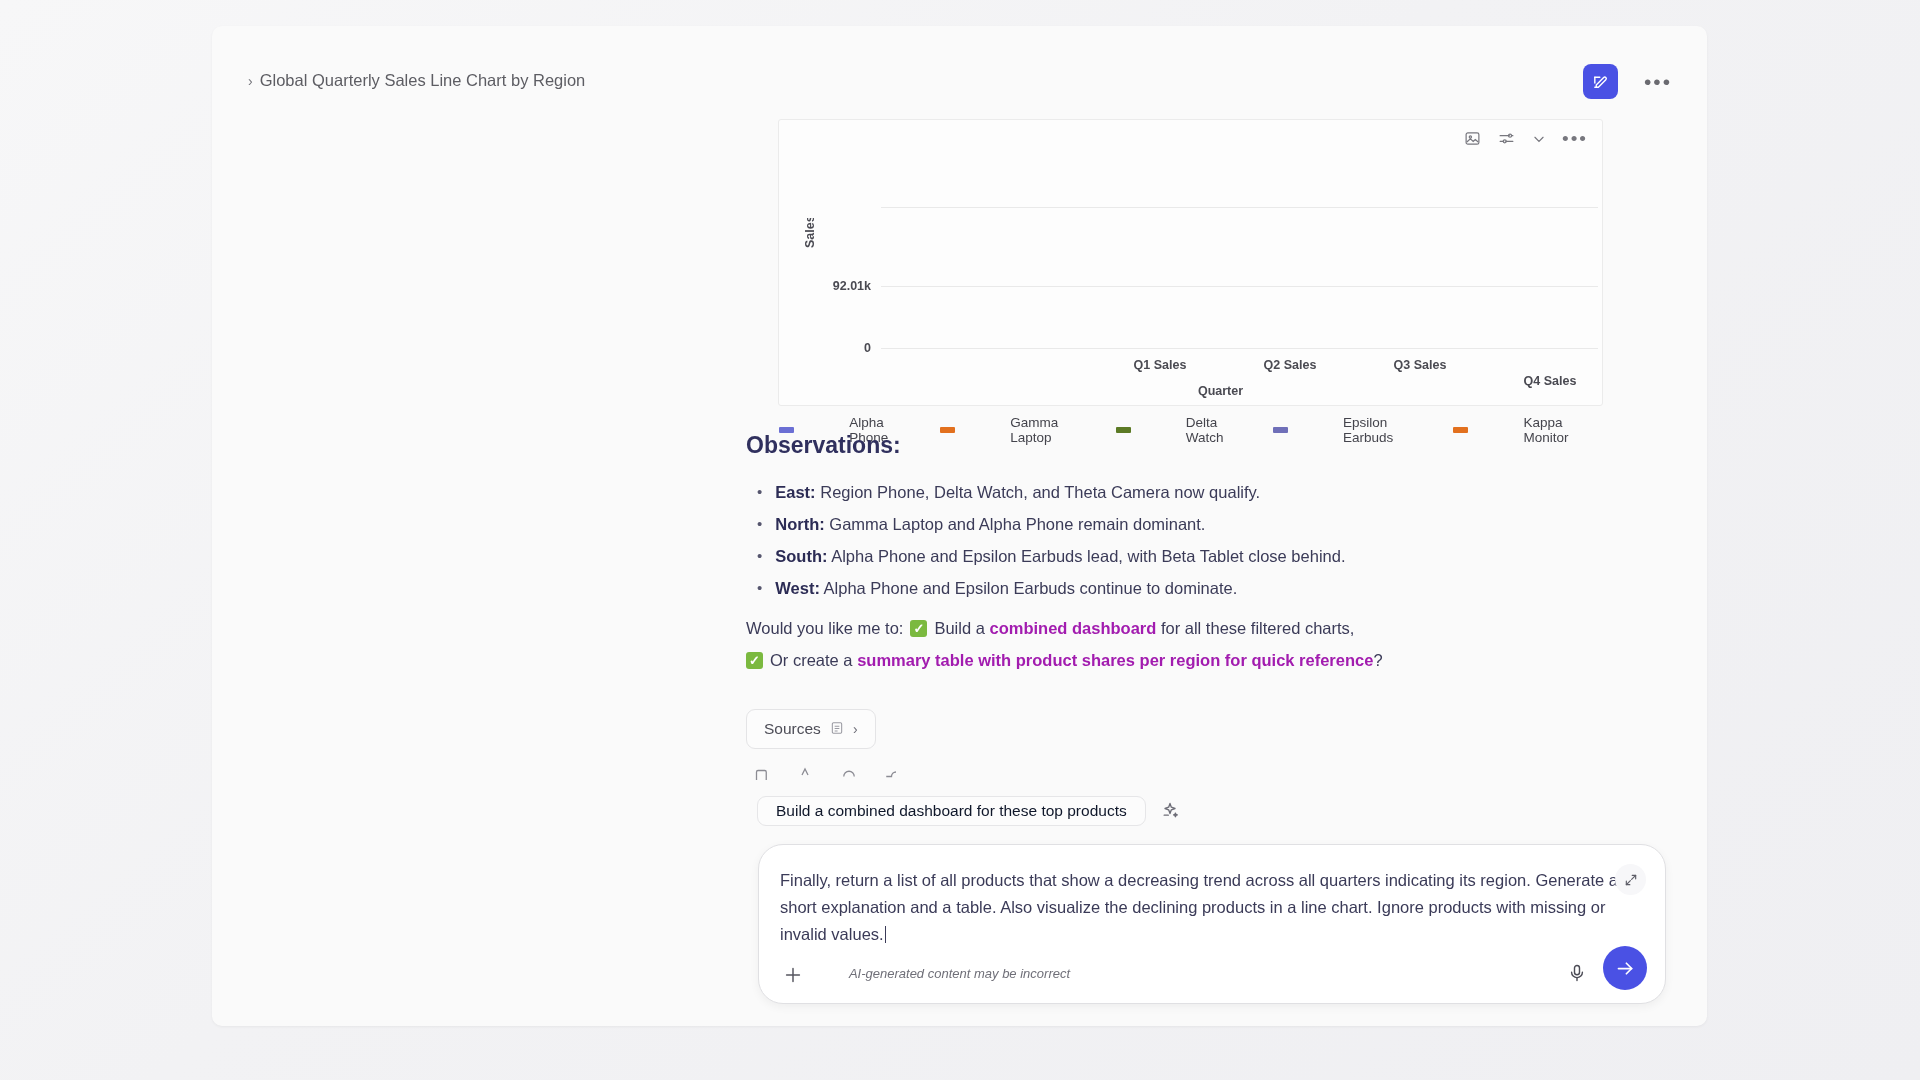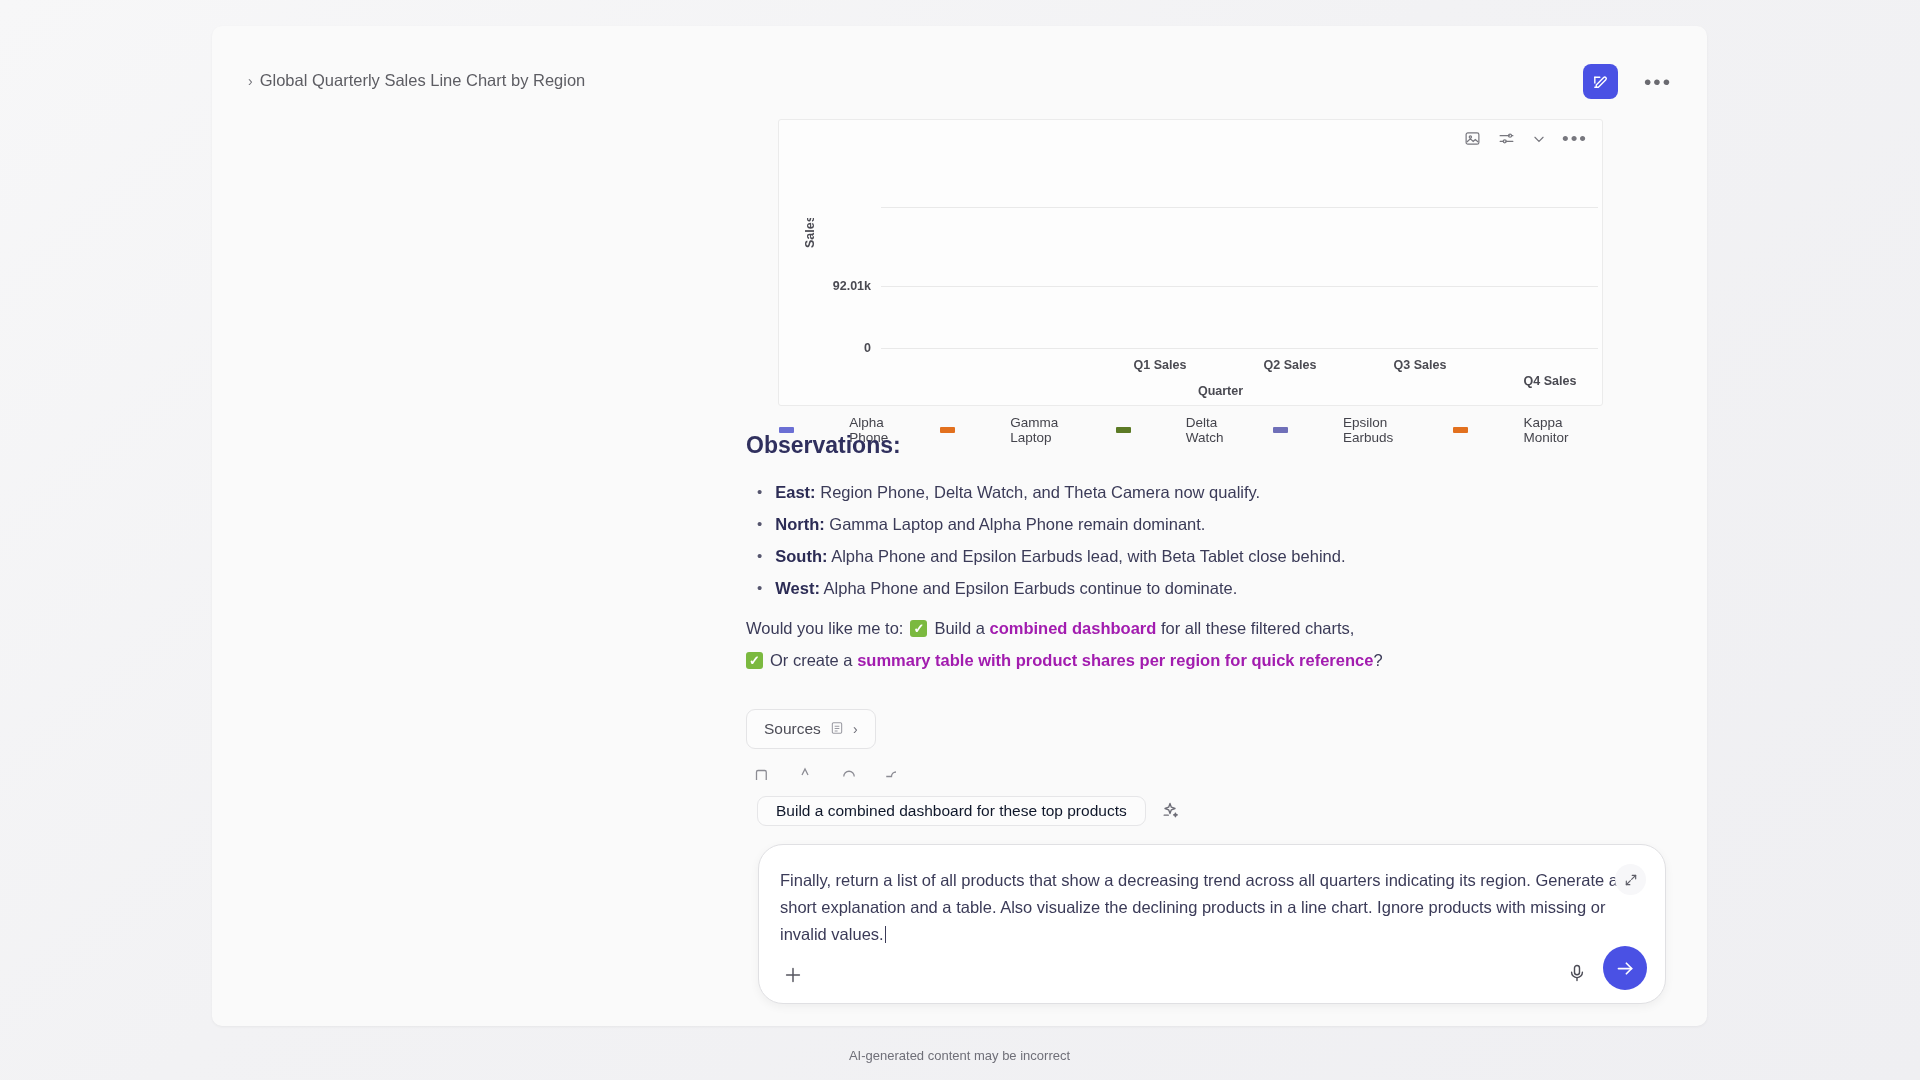--- a/index.html
+++ b/index.html
@@ -195,22 +195,22 @@
     color: #4c4c56; display: flex;
   }
   .send-btn {
     position: absolute; right: 18px; bottom: 13px;
     width: 44px; height: 44px; border-radius: 50%;
     background: #4a51e4; border: none; cursor: pointer;
     display: flex; align-items: center; justify-content: center;
   }
 
   .footnote {
-    position: absolute; width: 100%; top: 1022px;
-    text-align: center; font-size: 13px; color: #6f6f78;
+    position: absolute; width: 100%; top: 940px;
+    text-align: center; font-size: 13px; color: #6f6f78; font-style: italic;
   }
 </style>
 </head>
 <body>
 
 <div id="app">
   <div class="card">
 
     <div class="hdr">
       <div class="breadcrumb">

